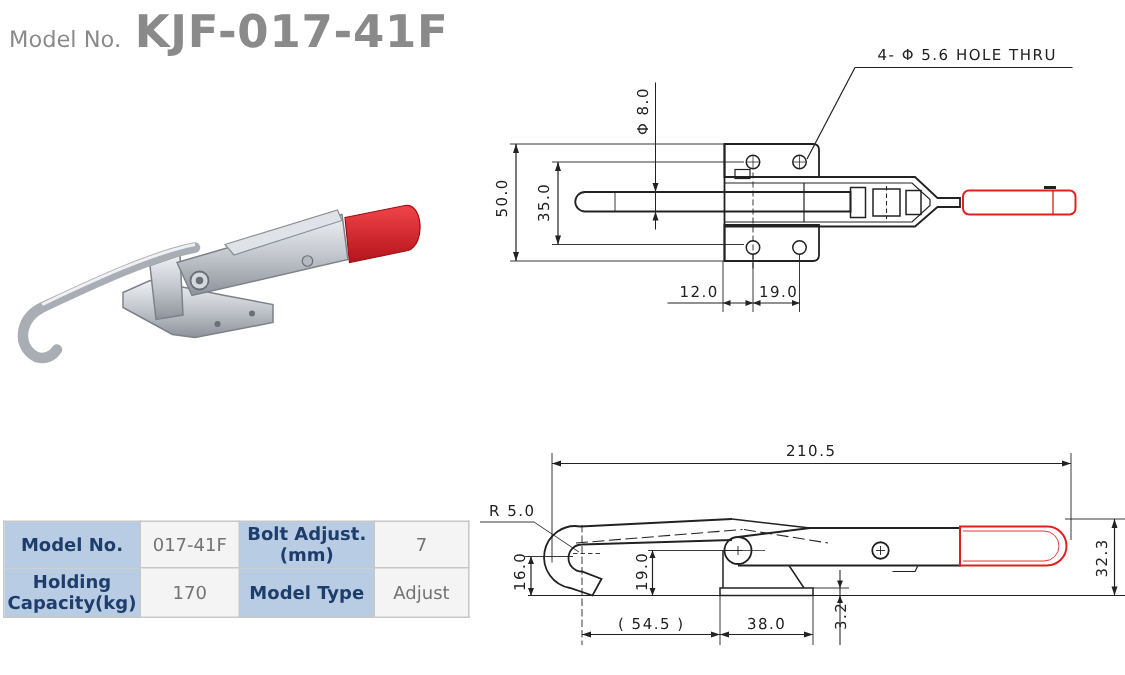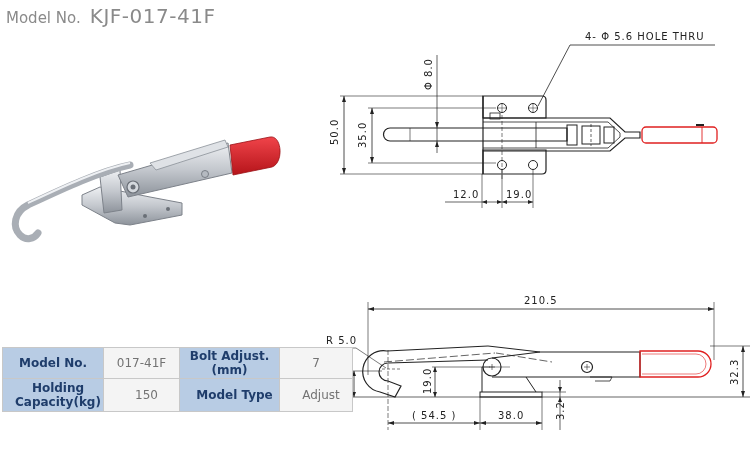--- a/index.html
+++ b/index.html
@@ -1,28 +1,28 @@
 <!DOCTYPE html>
 <html><head>
   <meta charset="utf-8">
   <style>
     html, body { margin:0; padding:0; }
     body { width:750px; height:450px; background:#ffffff; position:relative; overflow:hidden; font-family:"DejaVu Sans", sans-serif; }
     .title { position:absolute; left:6px; top:4px; color:#8a8a8a; white-space:nowrap; }
     .title .lbl { font-size:15px; font-weight:normal; }
-    .title .model { font-size:20px; font-weight:normal; margin-left:4px; letter-spacing:0.5px; }
+    .title .model { font-size:30px; font-weight:bold; margin-left:4px; letter-spacing:0.5px; }
     .photo { position:absolute; left:0; top:115px; width:300px; height:150px; }
     .drawing-top { position:absolute; left:320px; top:20px; width:430px; height:200px; }
     .drawing-bottom { position:absolute; left:320px; top:280px; width:430px; height:165px; }
     .spec-table { position:absolute; left:2px; top:347px; border-collapse:collapse; font-family:"DejaVu Sans", sans-serif; font-size:12px; color:#333; }
     .spec-table td { border:1px solid #c8c8c8; text-align:center; vertical-align:middle; padding:0; line-height:14px; }
     .spec-table td.h { background:#b8cce4; color:#1f3d6b; font-weight:bold; font-size:12px; }
     .spec-table td.v { background:#f4f4f4; color:#737373; }
     .spec-table tr.r1 td { height:30px; }
-    .spec-table tr.r2 td { height:32px;padding-left:10px; }
+    .spec-table tr.r2 td { height:32px; }
     .spec-table tr.r3 td { height:26px; }
     .c1 { width:90px; } .c2 { width:65px; } .c3 { width:89px; } .c4 { width:62px; }
     svg text { font-family:"DejaVu Sans", sans-serif; fill:#222; }
   </style>
 </head>
 <body>
 
 <div class="title">
   <span class="lbl">Model No.</span>
   <span class="model">KJF-017-41F</span>
@@ -189,18 +189,18 @@
 <table class="spec-table">
   <tbody>
       <tr class="r1">
     <td class="h c1">Model No.</td>
     <td class="v c2">017-41F</td>
     <td class="h c3">Bolt Adjust.(mm)</td>
     <td class="v c4">7</td>
   </tr>
   <tr class="r2">
     <td class="h c1">Holding Capacity(kg)</td>
-    <td class="v c2">150</td>
+    <td class="v c2">170</td>
     <td class="h c3">Model Type</td>
     <td class="v c4">Adjust</td>
   </tr>
 </tbody>
   </table>
 
 </body></html>

